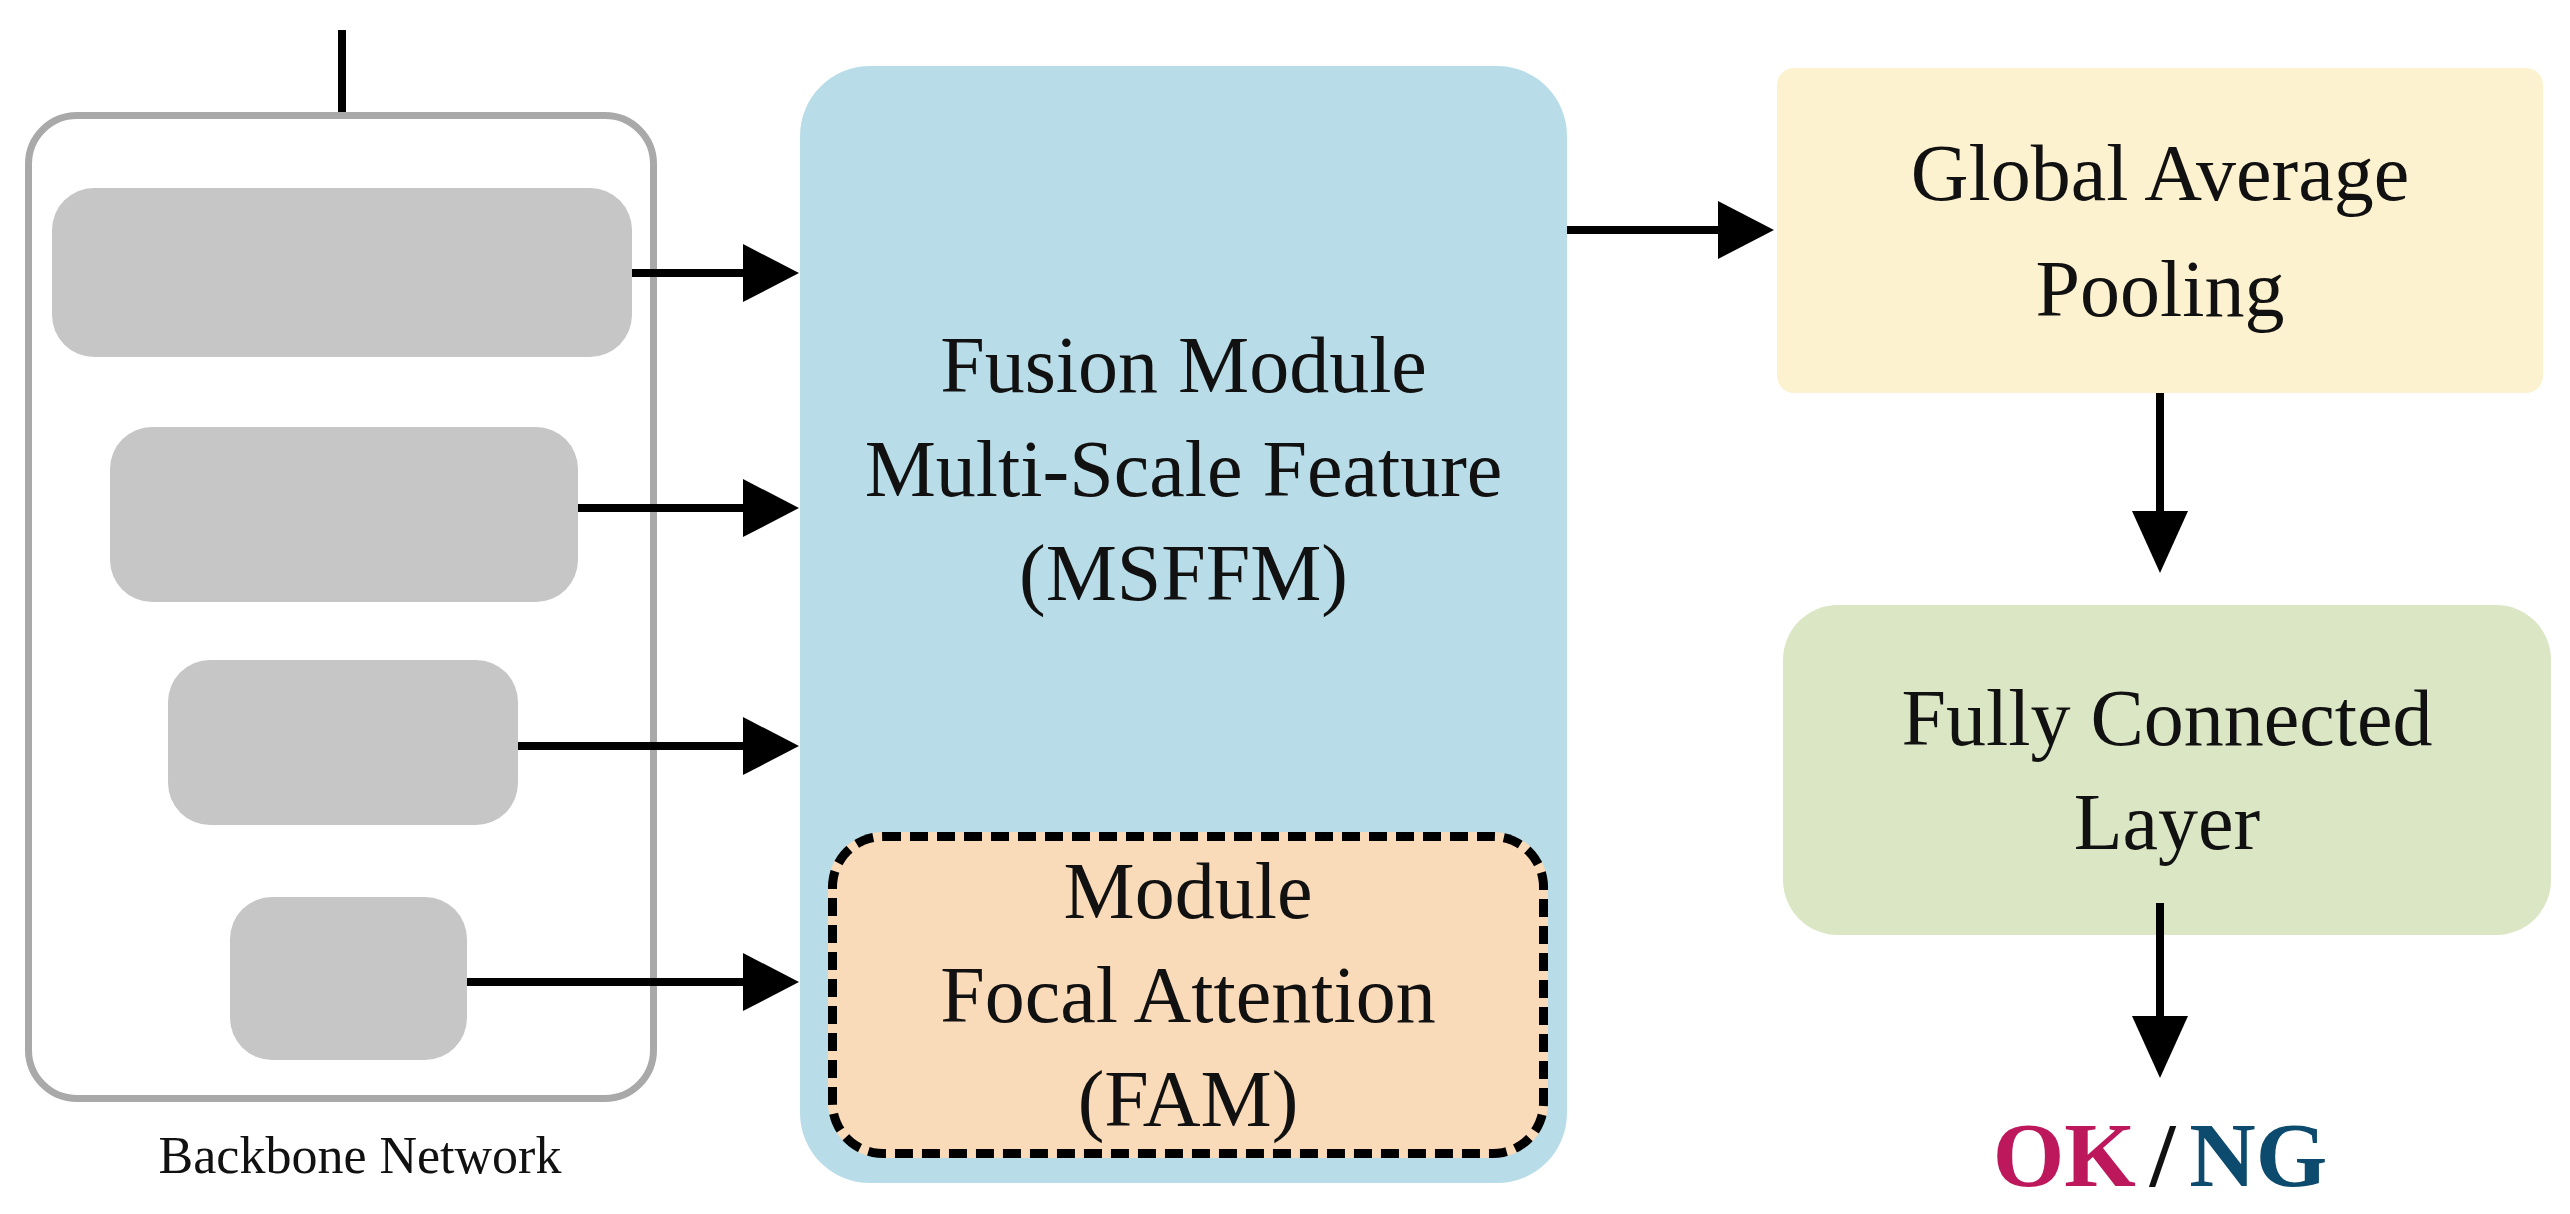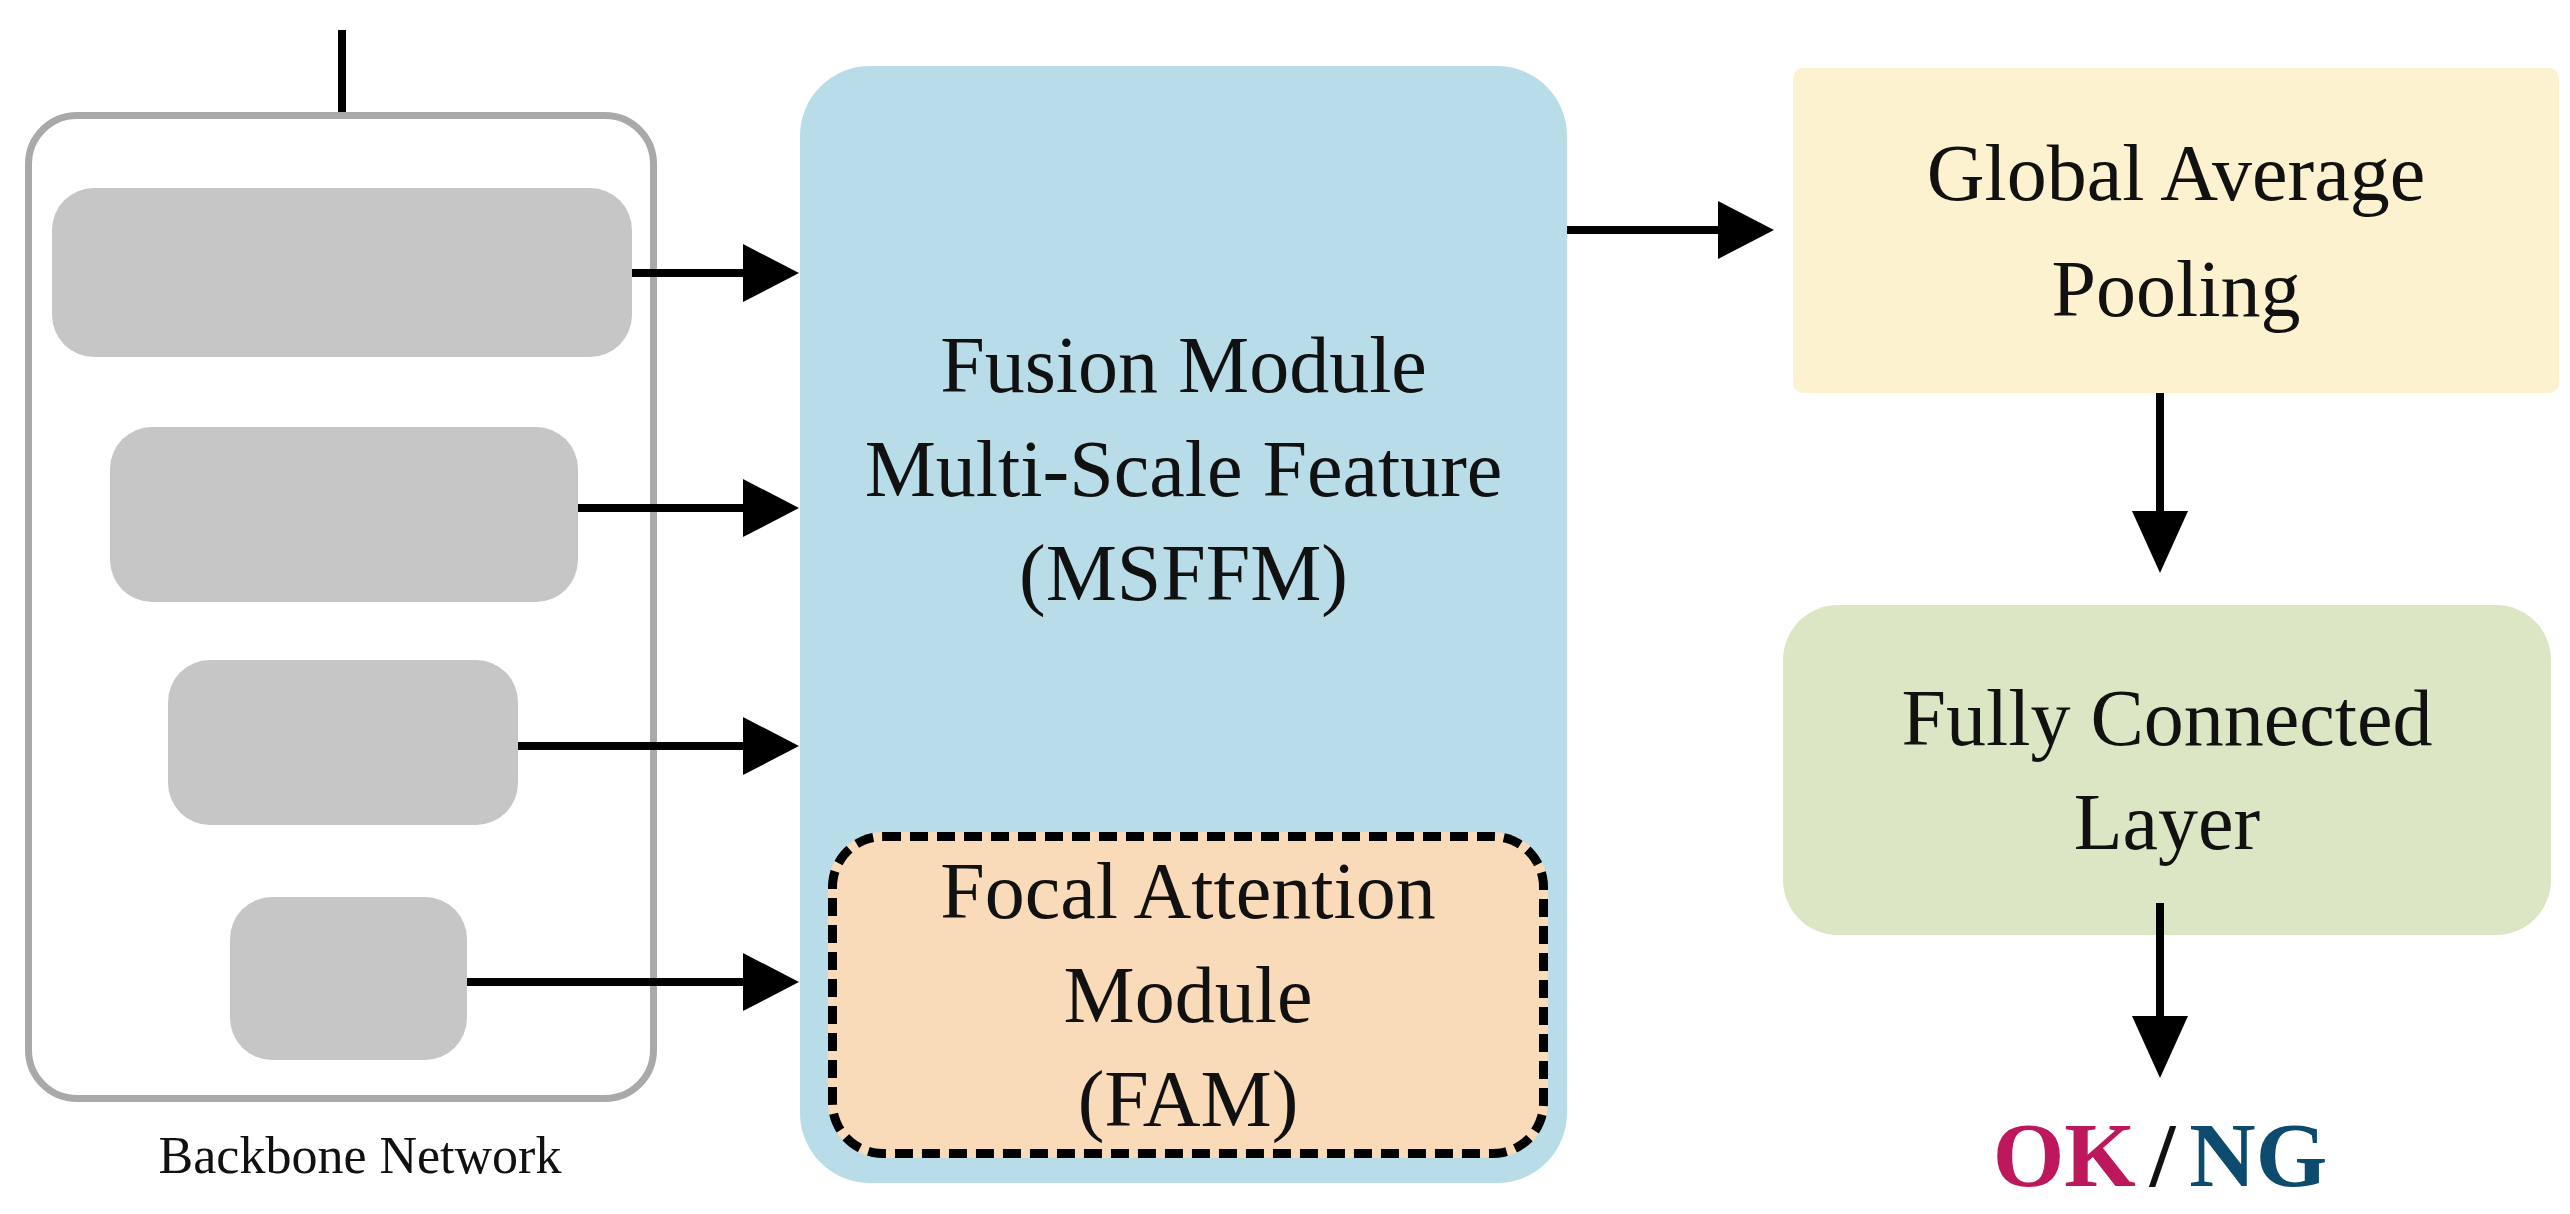--- a/index.html
+++ b/index.html
@@ -72,25 +72,24 @@
     background: #f9dab9;
     border: 9px dashed #000000;
     border-radius: 55px;
     display: flex; flex-direction: column;
     align-items: center; justify-content: center;
   }
   .gap-box {
     left: 1777px; top: 68px;
     width: 766px; height: 325px;
     background: #fdf2cf;
-    border-radius: 10px;
+    border-radius: 17px;
     display: flex; flex-direction: column;
     align-items: center; justify-content: center;
     line-height: 116px;
-    margin-left: 16px;
   }
   .fc-box {
     left: 1783px; top: 573px;
     width: 768px; height: 330px;
     background: #dbe6c4;
     border-radius: 55px;
     display: flex; flex-direction: column;
     align-items: center; justify-content: center; margin-top: 32px;
   }
 
@@ -185,22 +184,22 @@
   <div class="abs shaft a4-shaft"></div>
   <div class="abs head a4-head"></div>
 
   <div class="abs module msffm-box">
     <div>Fusion Module</div>
     <div>Multi-Scale Feature</div>
     <div>(MSFFM)</div>
   </div>
 
   <div class="abs module fam-box">
+    <div>Module</div>
     <div>Focal Attention</div>
-    <div>Module</div>
     <div>(FAM)</div>
   </div>
 
   <div class="abs shaft a5-shaft"></div>
   <div class="abs head a5-head"></div>
 
   <div class="abs module gap-box">
     <div>Global Average</div>
     <div>Pooling</div>
   </div>

